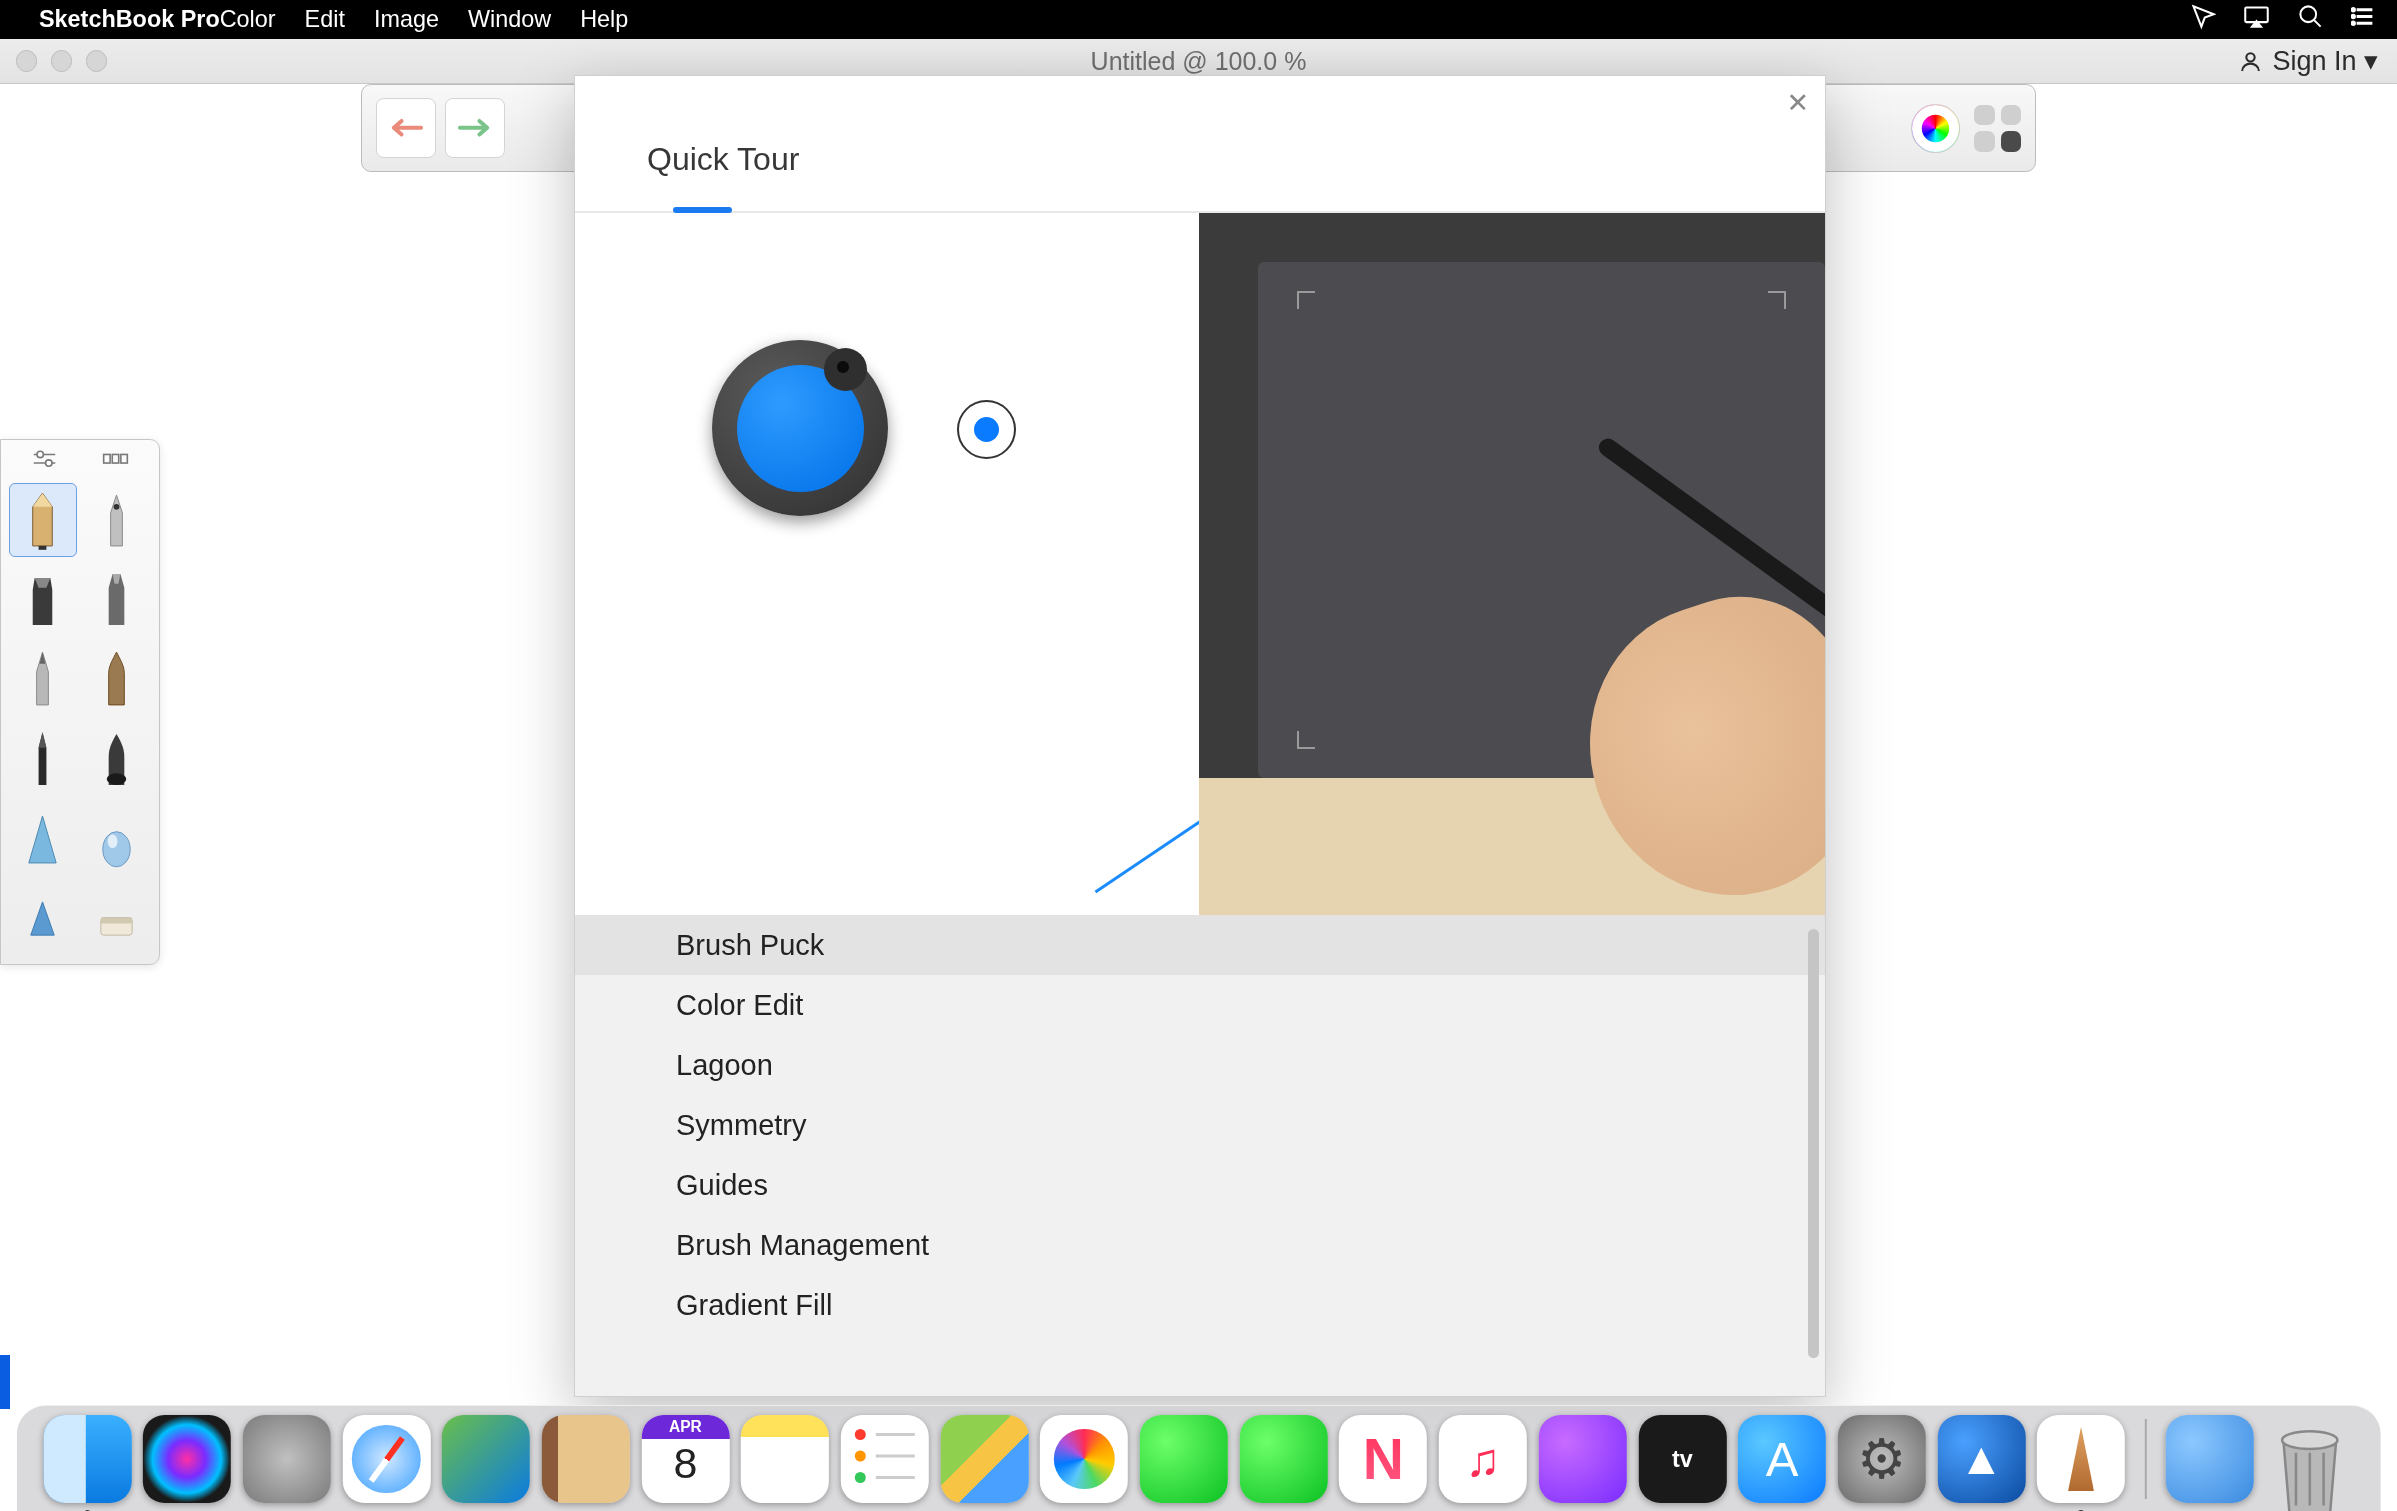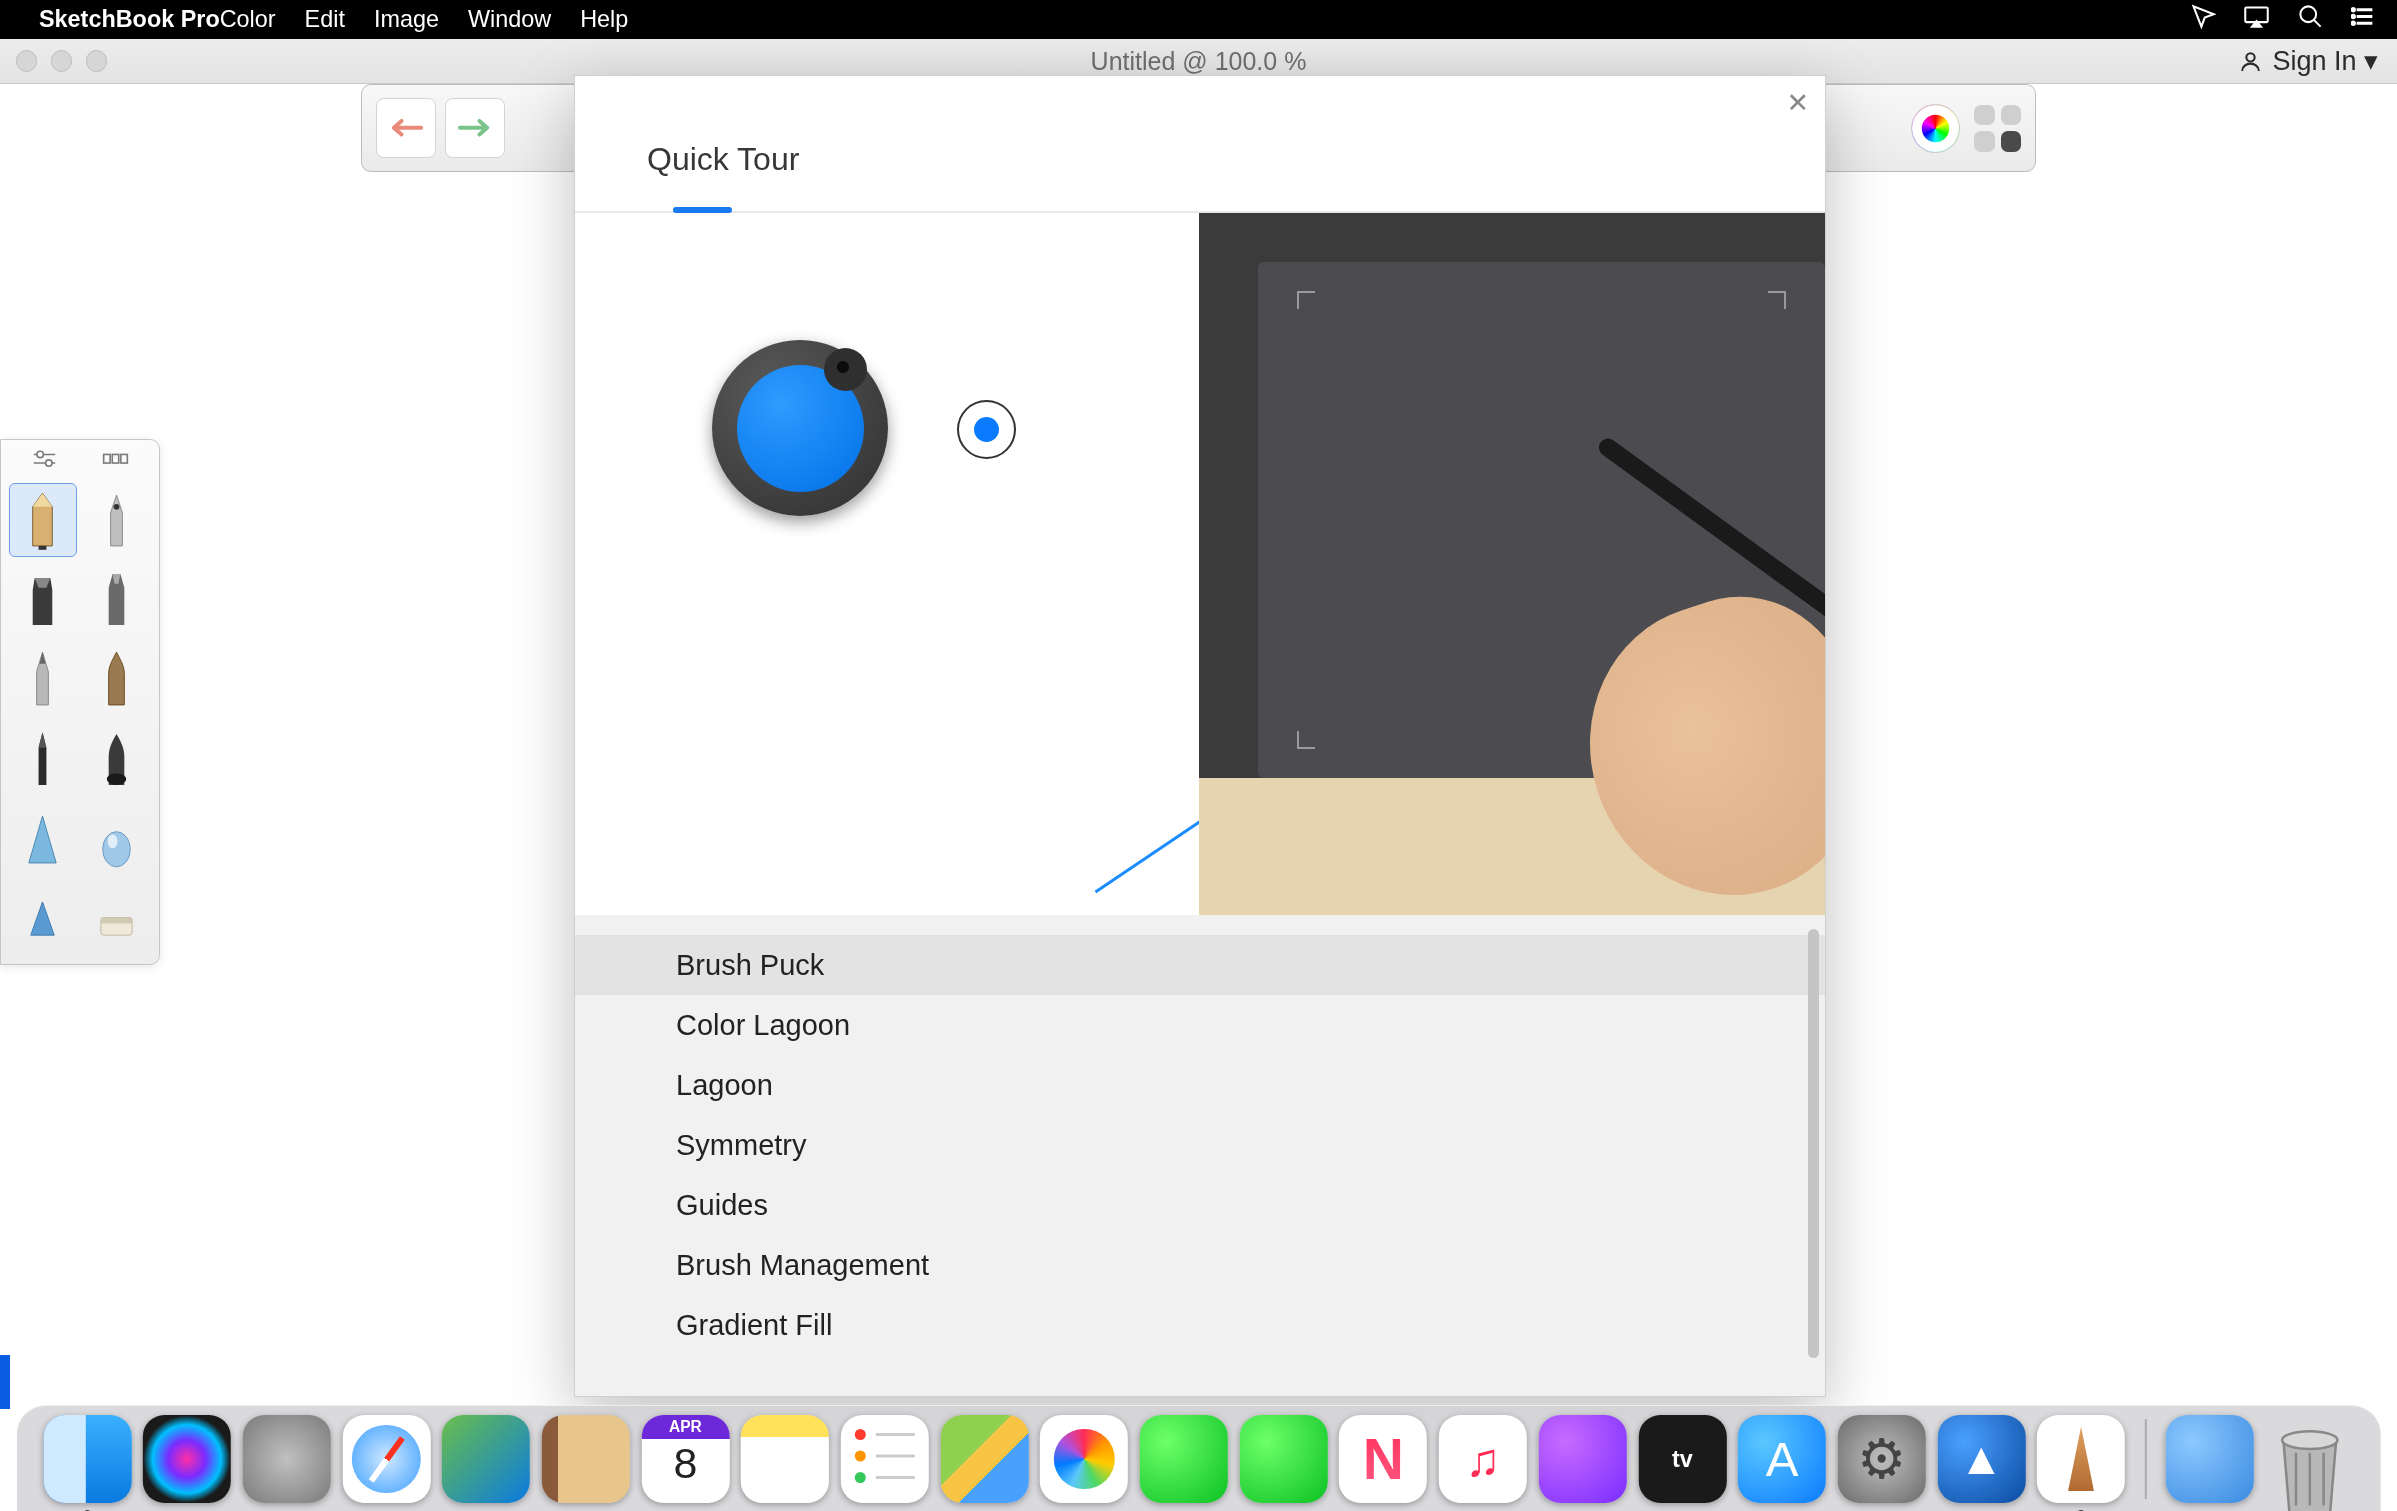--- a/index.html
+++ b/index.html
@@ -67,21 +67,21 @@
 .tablet .tr { top: 29px; right: 39px; border-left: none; border-bottom: none; }
 .tablet .bl { bottom: 29px; left: 39px; border-right: none; border-top: none; }
 .desk { position: absolute; bottom: 0; left: 0; right: 0; height: 137px; background: #e6d4b0; }
 .hand { position: absolute; bottom: 19.5px; right: -39px; width: 371px; height: 410px; }
 .hand .palm { position: absolute; bottom: 0; right: 0; width: 273px; height: 293px; background: radial-gradient(ellipse at 40% 40%, #e9c19b, #d9ab82); border-radius: 50% 40% 50% 50%; transform: rotate(-18deg); }
 .hand .pen { position: absolute; top: 39px; left: 78px; width: 312px; height: 17.6px; background: #1a1a1a; border-radius: 9.8px; transform: rotate(36deg); }
 
 
 .topiclist { flex: 1; background: #f1f1f1; overflow-y: auto; position: relative; }
 .topiclist .item { height: 60px; line-height: 60px; padding-left: 101px; font-size: 29px; color: #222; cursor: default; }
-.topiclist .item.selected { background: #e3e3e3; margin-top: 20px; }
+.topiclist .item.selected { background: #e3e3e3; }
 .topiclist .scrollbar { position: absolute; top: 13.7px; right: 5.9px; width: 10.7px; height: 429px; background: #c5c5c5; border-radius: 5.9px; }
 
 
 .blue-edge { position: absolute; left: 0; top: 1355px; width: 9.8px; height: 54px; background: #0a5de0; }
 
 
 .dock { position: absolute; bottom: 0; left: 50%; transform: translateX(-50%); height: 107px; min-width: 2253px; background: rgba(210,210,214,0.82); border-radius: 29px 29px 0 0; display: flex; align-items: center; padding: 0 27px; gap: 11.7px; border-top: 1px solid rgba(255,255,255,0.6); }
 .dock .sep { width: 2px; height: 80px; background: rgba(0,0,0,0.22); margin: 0 7.8px; }
 .dock .app { width: 88px; height: 88px; border-radius: 21.5px; position: relative; flex-shrink: 0; box-shadow: 0 2px 5.9px rgba(0,0,0,0.3); }
 .dock .app.running::after { content: ""; position: absolute; bottom: -13.7px; left: 50%; transform: translateX(-50%); width: 6.8px; height: 6.8px; background: #333; border-radius: 50%; }
@@ -308,21 +308,21 @@
       </div>
       <div class="desk"></div>
       <div class="hand">
         <div class="palm"></div>
           <div class="pen"></div>
       </div>
     </div>
   </div>
   <div class="topiclist">
     <div class="item selected">Brush Puck</div>
-    <div class="item">Color Lagoon</div>
+    <div class="item">Color Edit</div>
     <div class="item">Lagoon</div>
     <div class="item">Symmetry</div>
     <div class="item">Guides</div>
     <div class="item">Brush Management</div>
     <div class="item">Gradient Fill</div>
     <div class="scrollbar"></div>
   </div>
 </div>
 
 <div class="dock">

